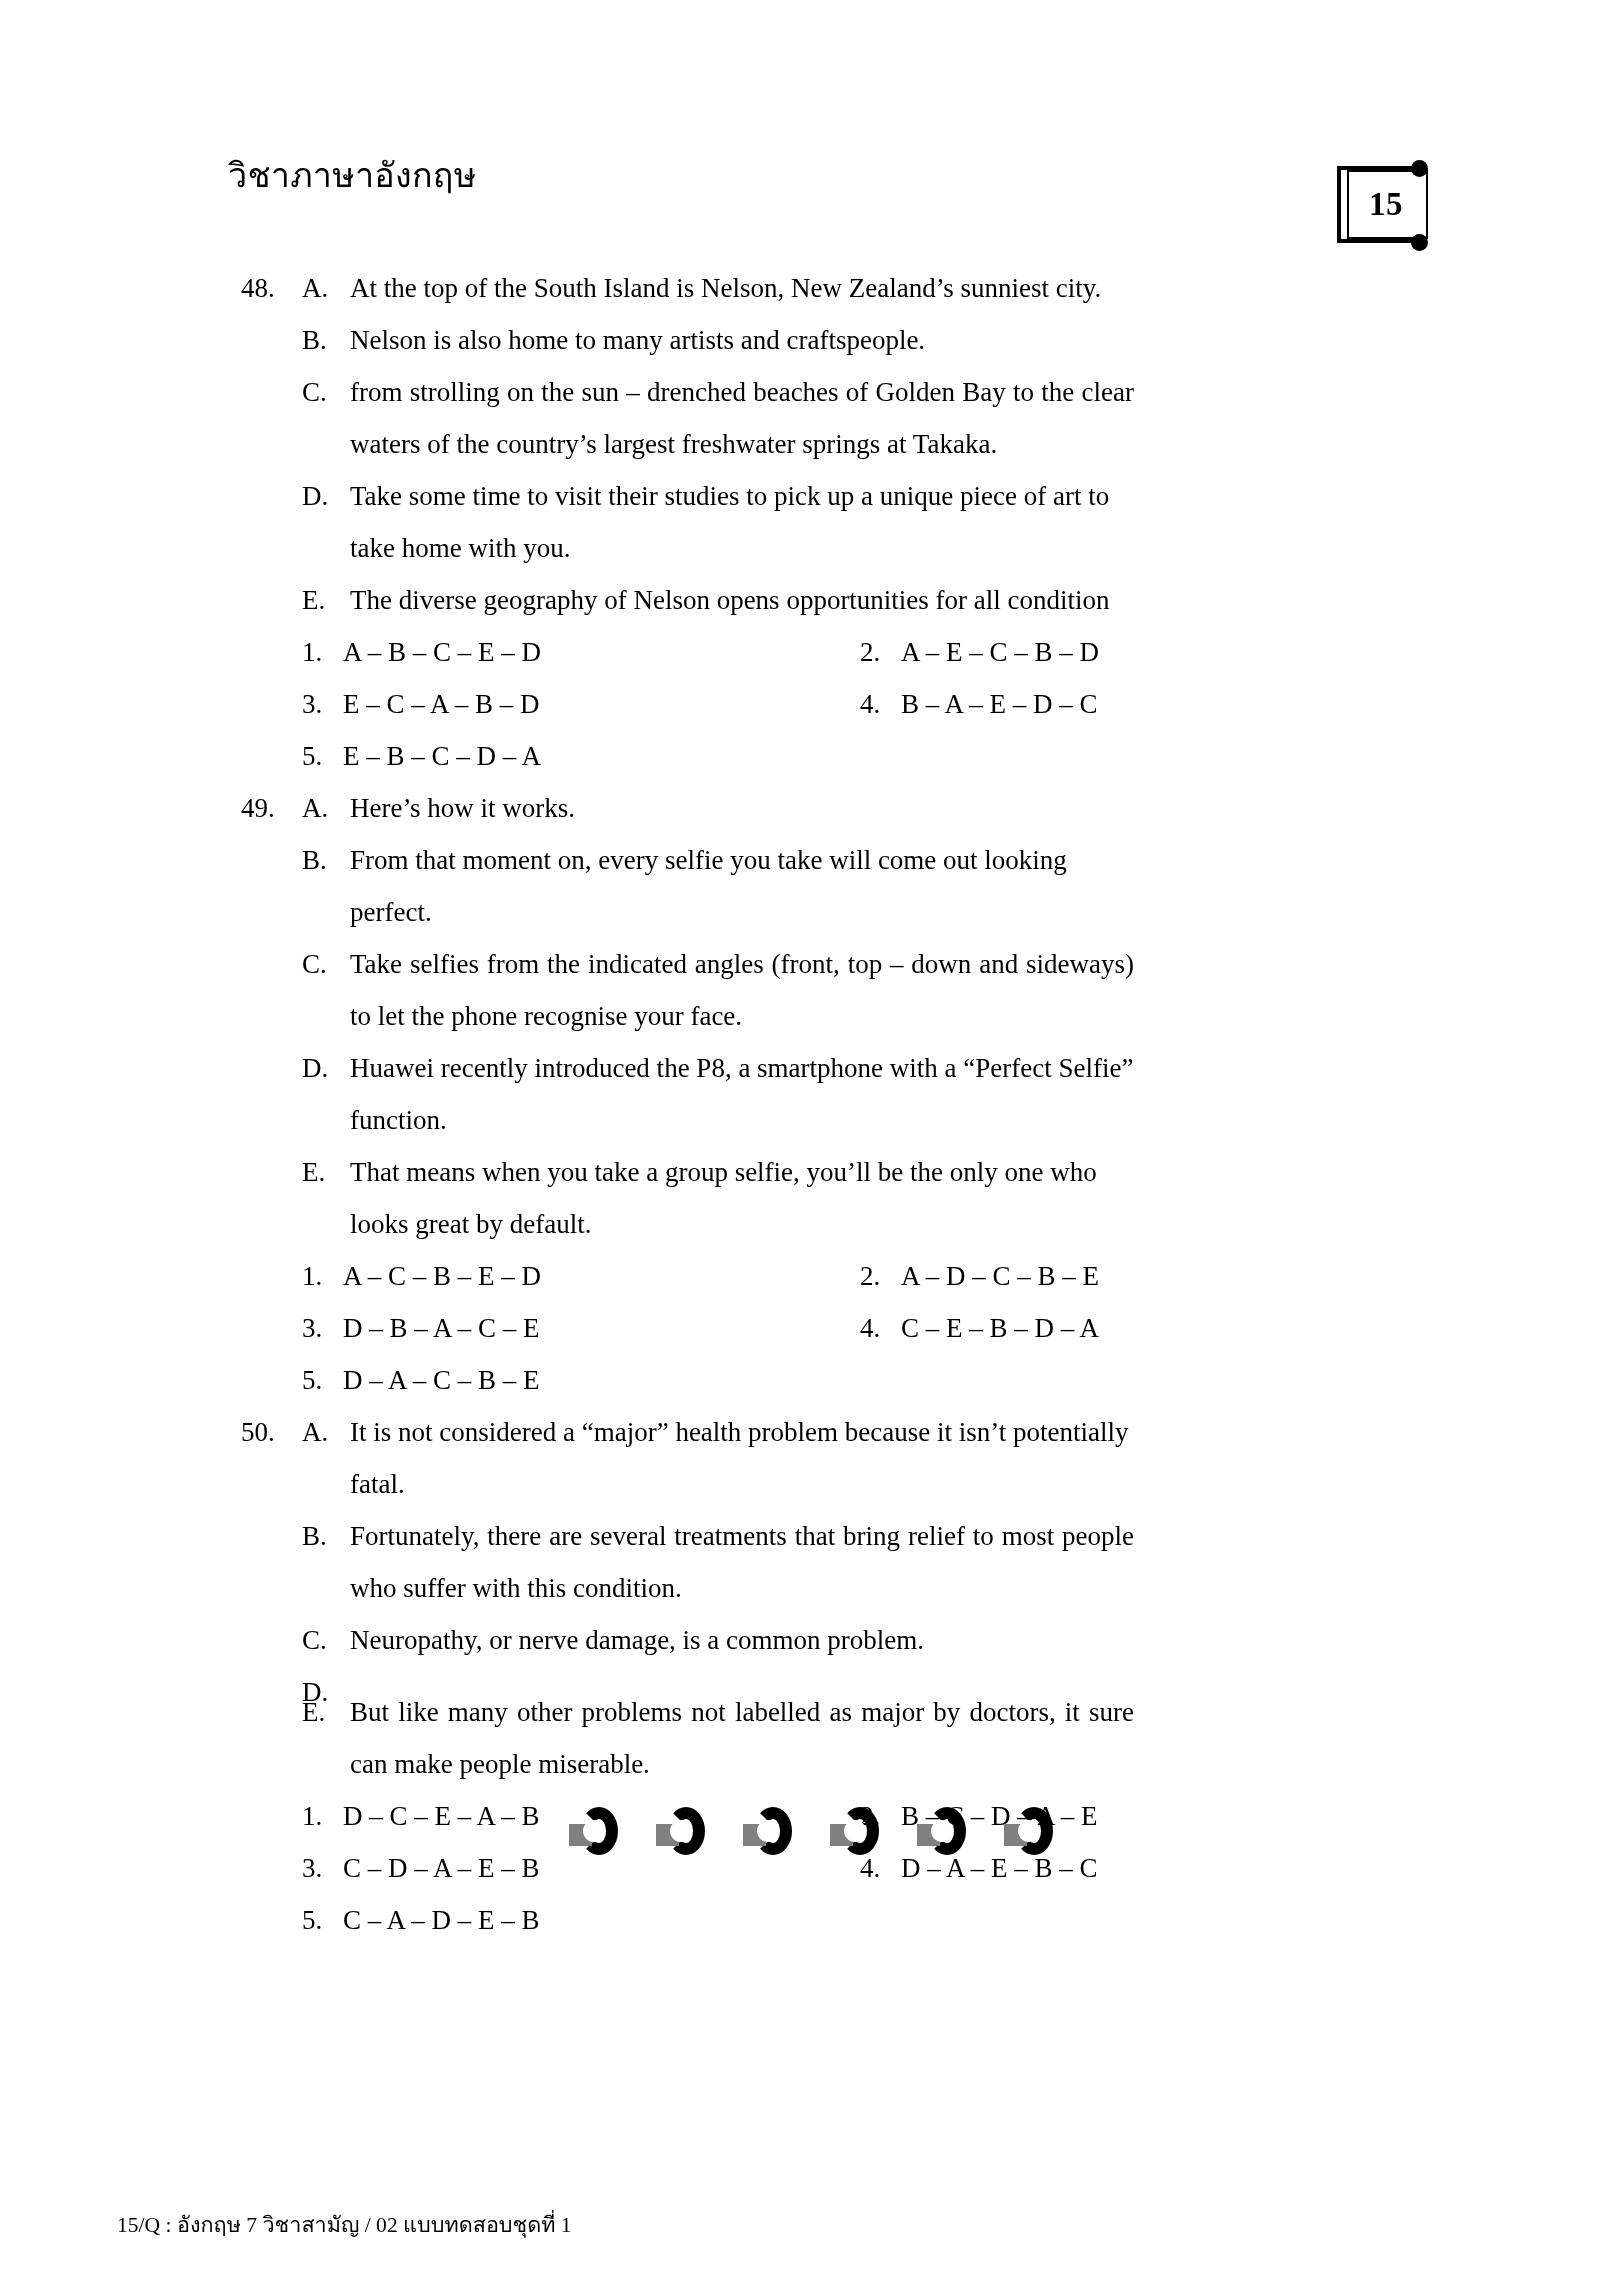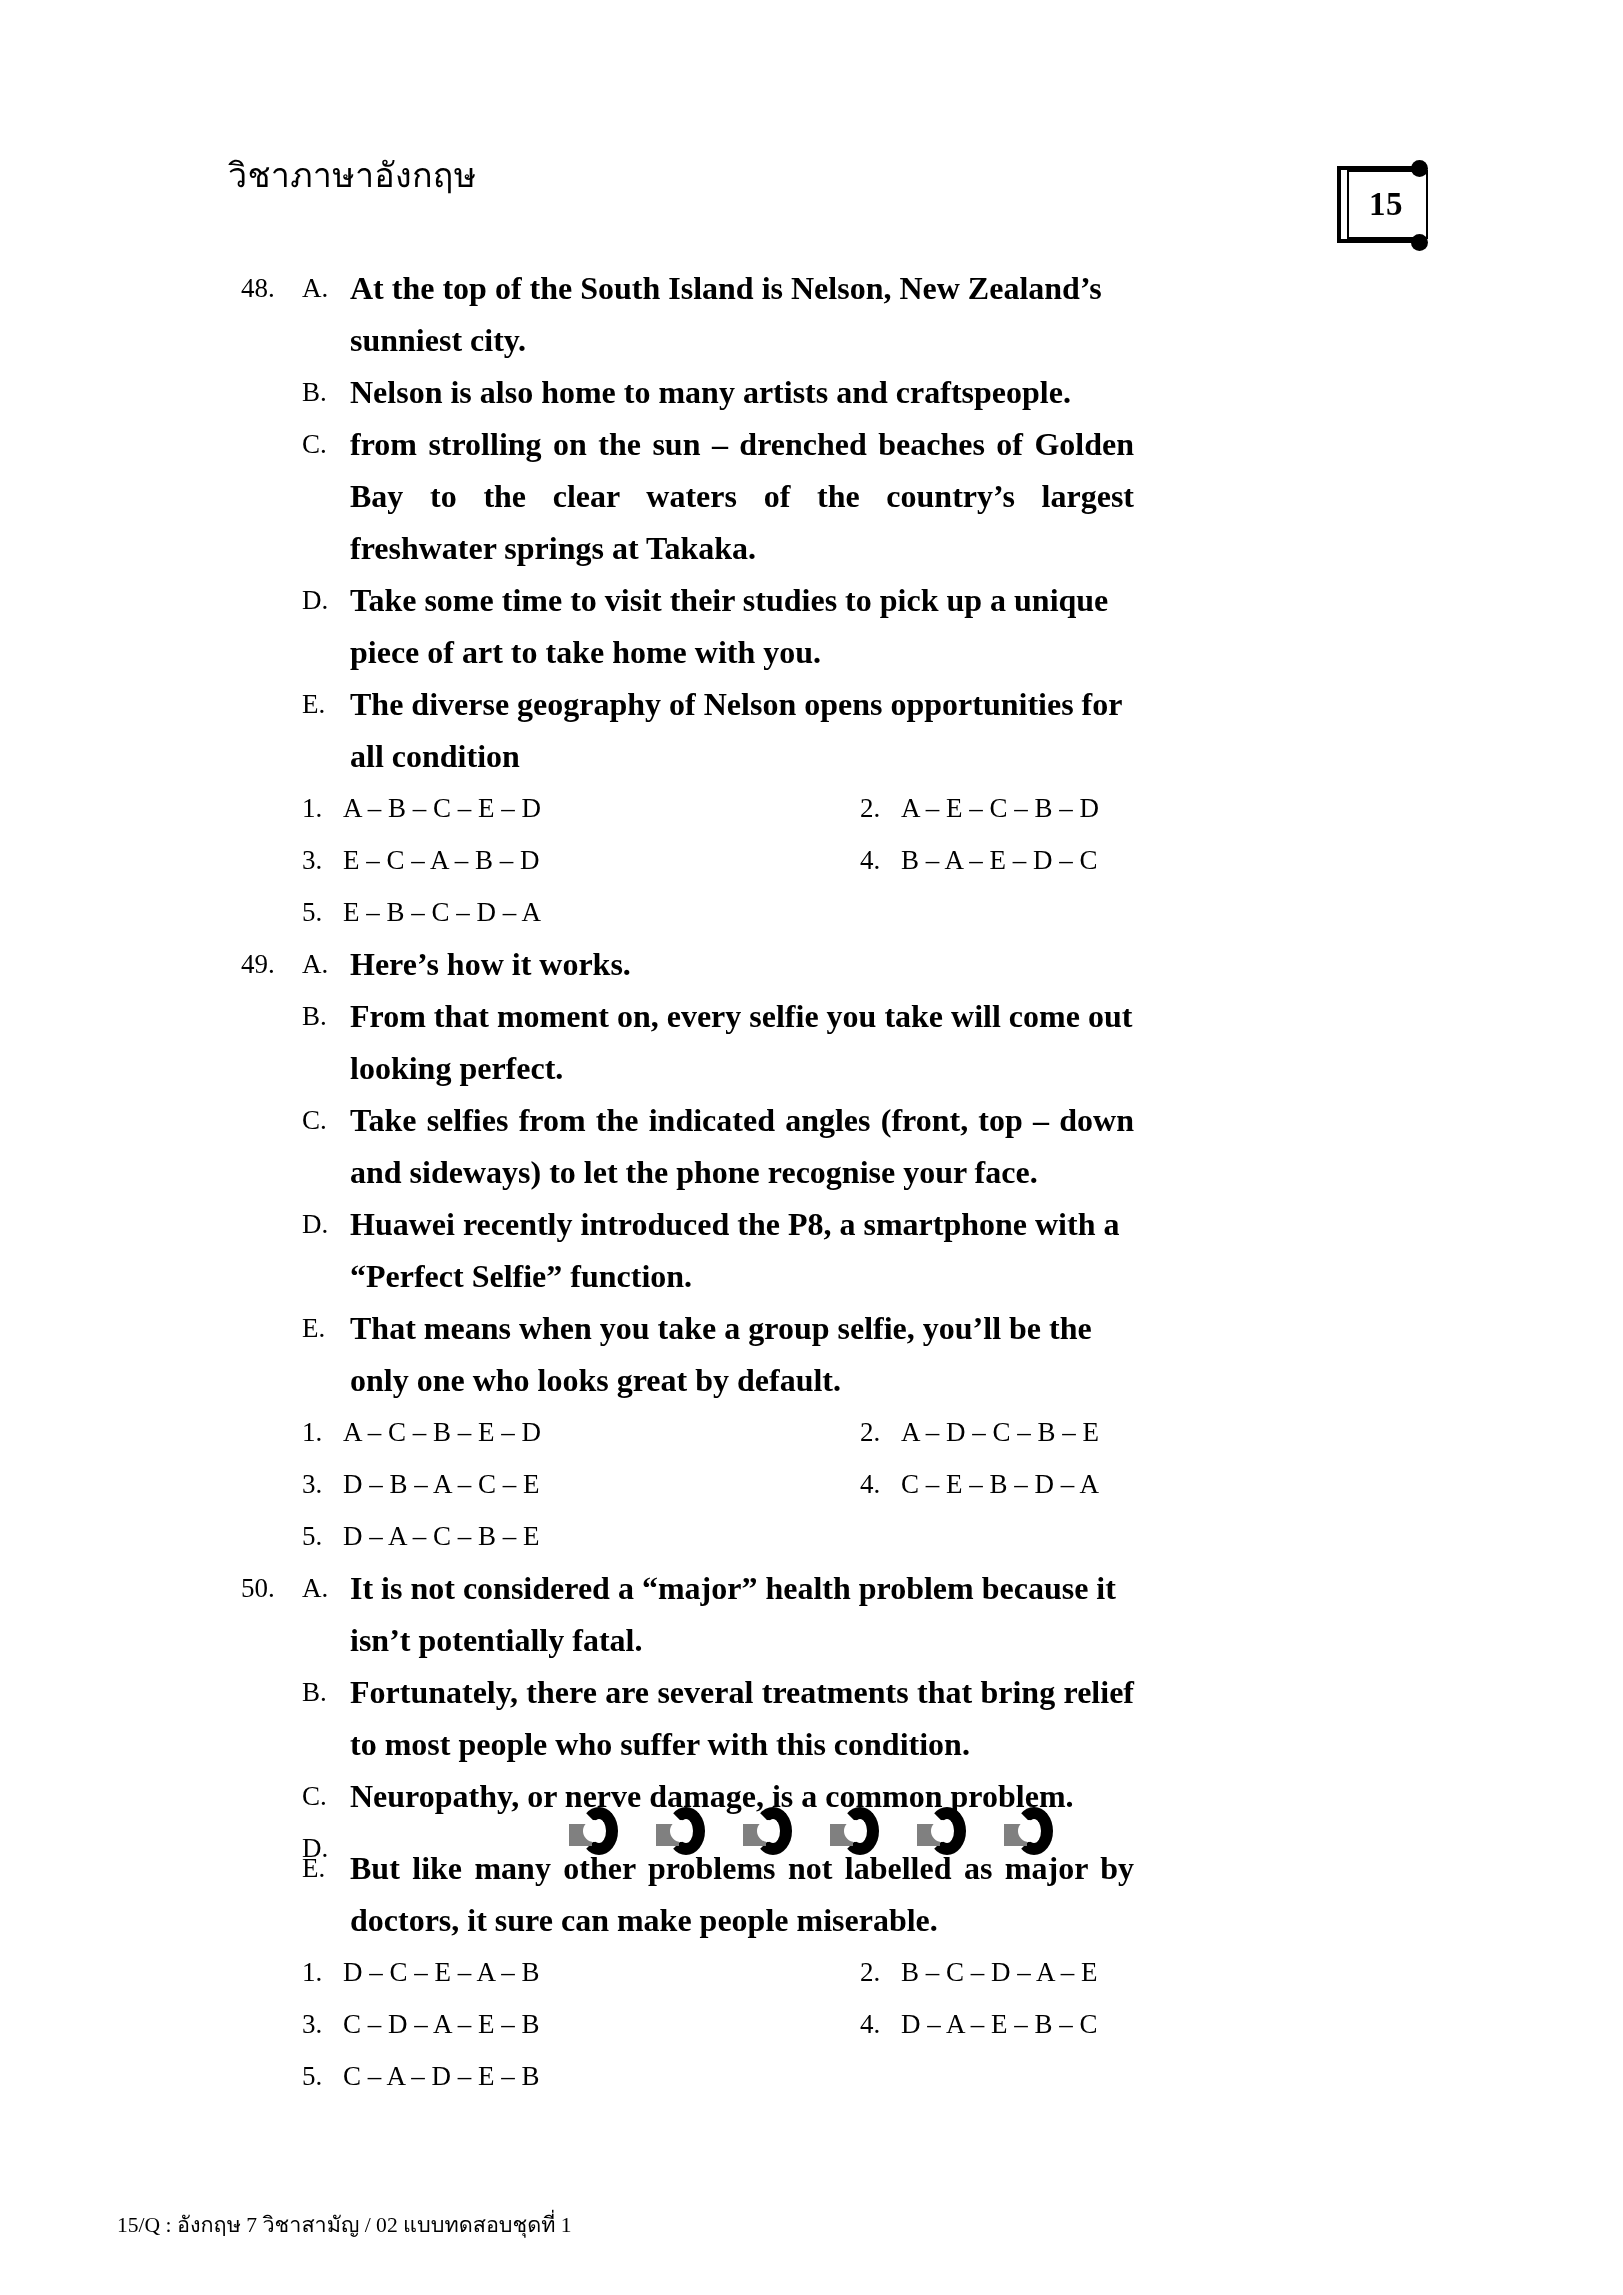--- a/index.html
+++ b/index.html
@@ -122,24 +122,23 @@
     left: 302px;
     top: 0;
     width: 46px;
     text-align: left;
     font-size: 27px;
   }
   .qtext {
     display: block;
     text-align: justify;
     text-justify: inter-word;
-    font-size: 32px;
+    font-size: 27px;
     line-height: 52px;
     hyphens: none;
-    font-weight: bold;
   }
   .qtext.nojustify { text-align: left; }
 
   
   .choices {
     position: relative;
     width: 1623px;
   }
   .choice-row {
     position: relative;

